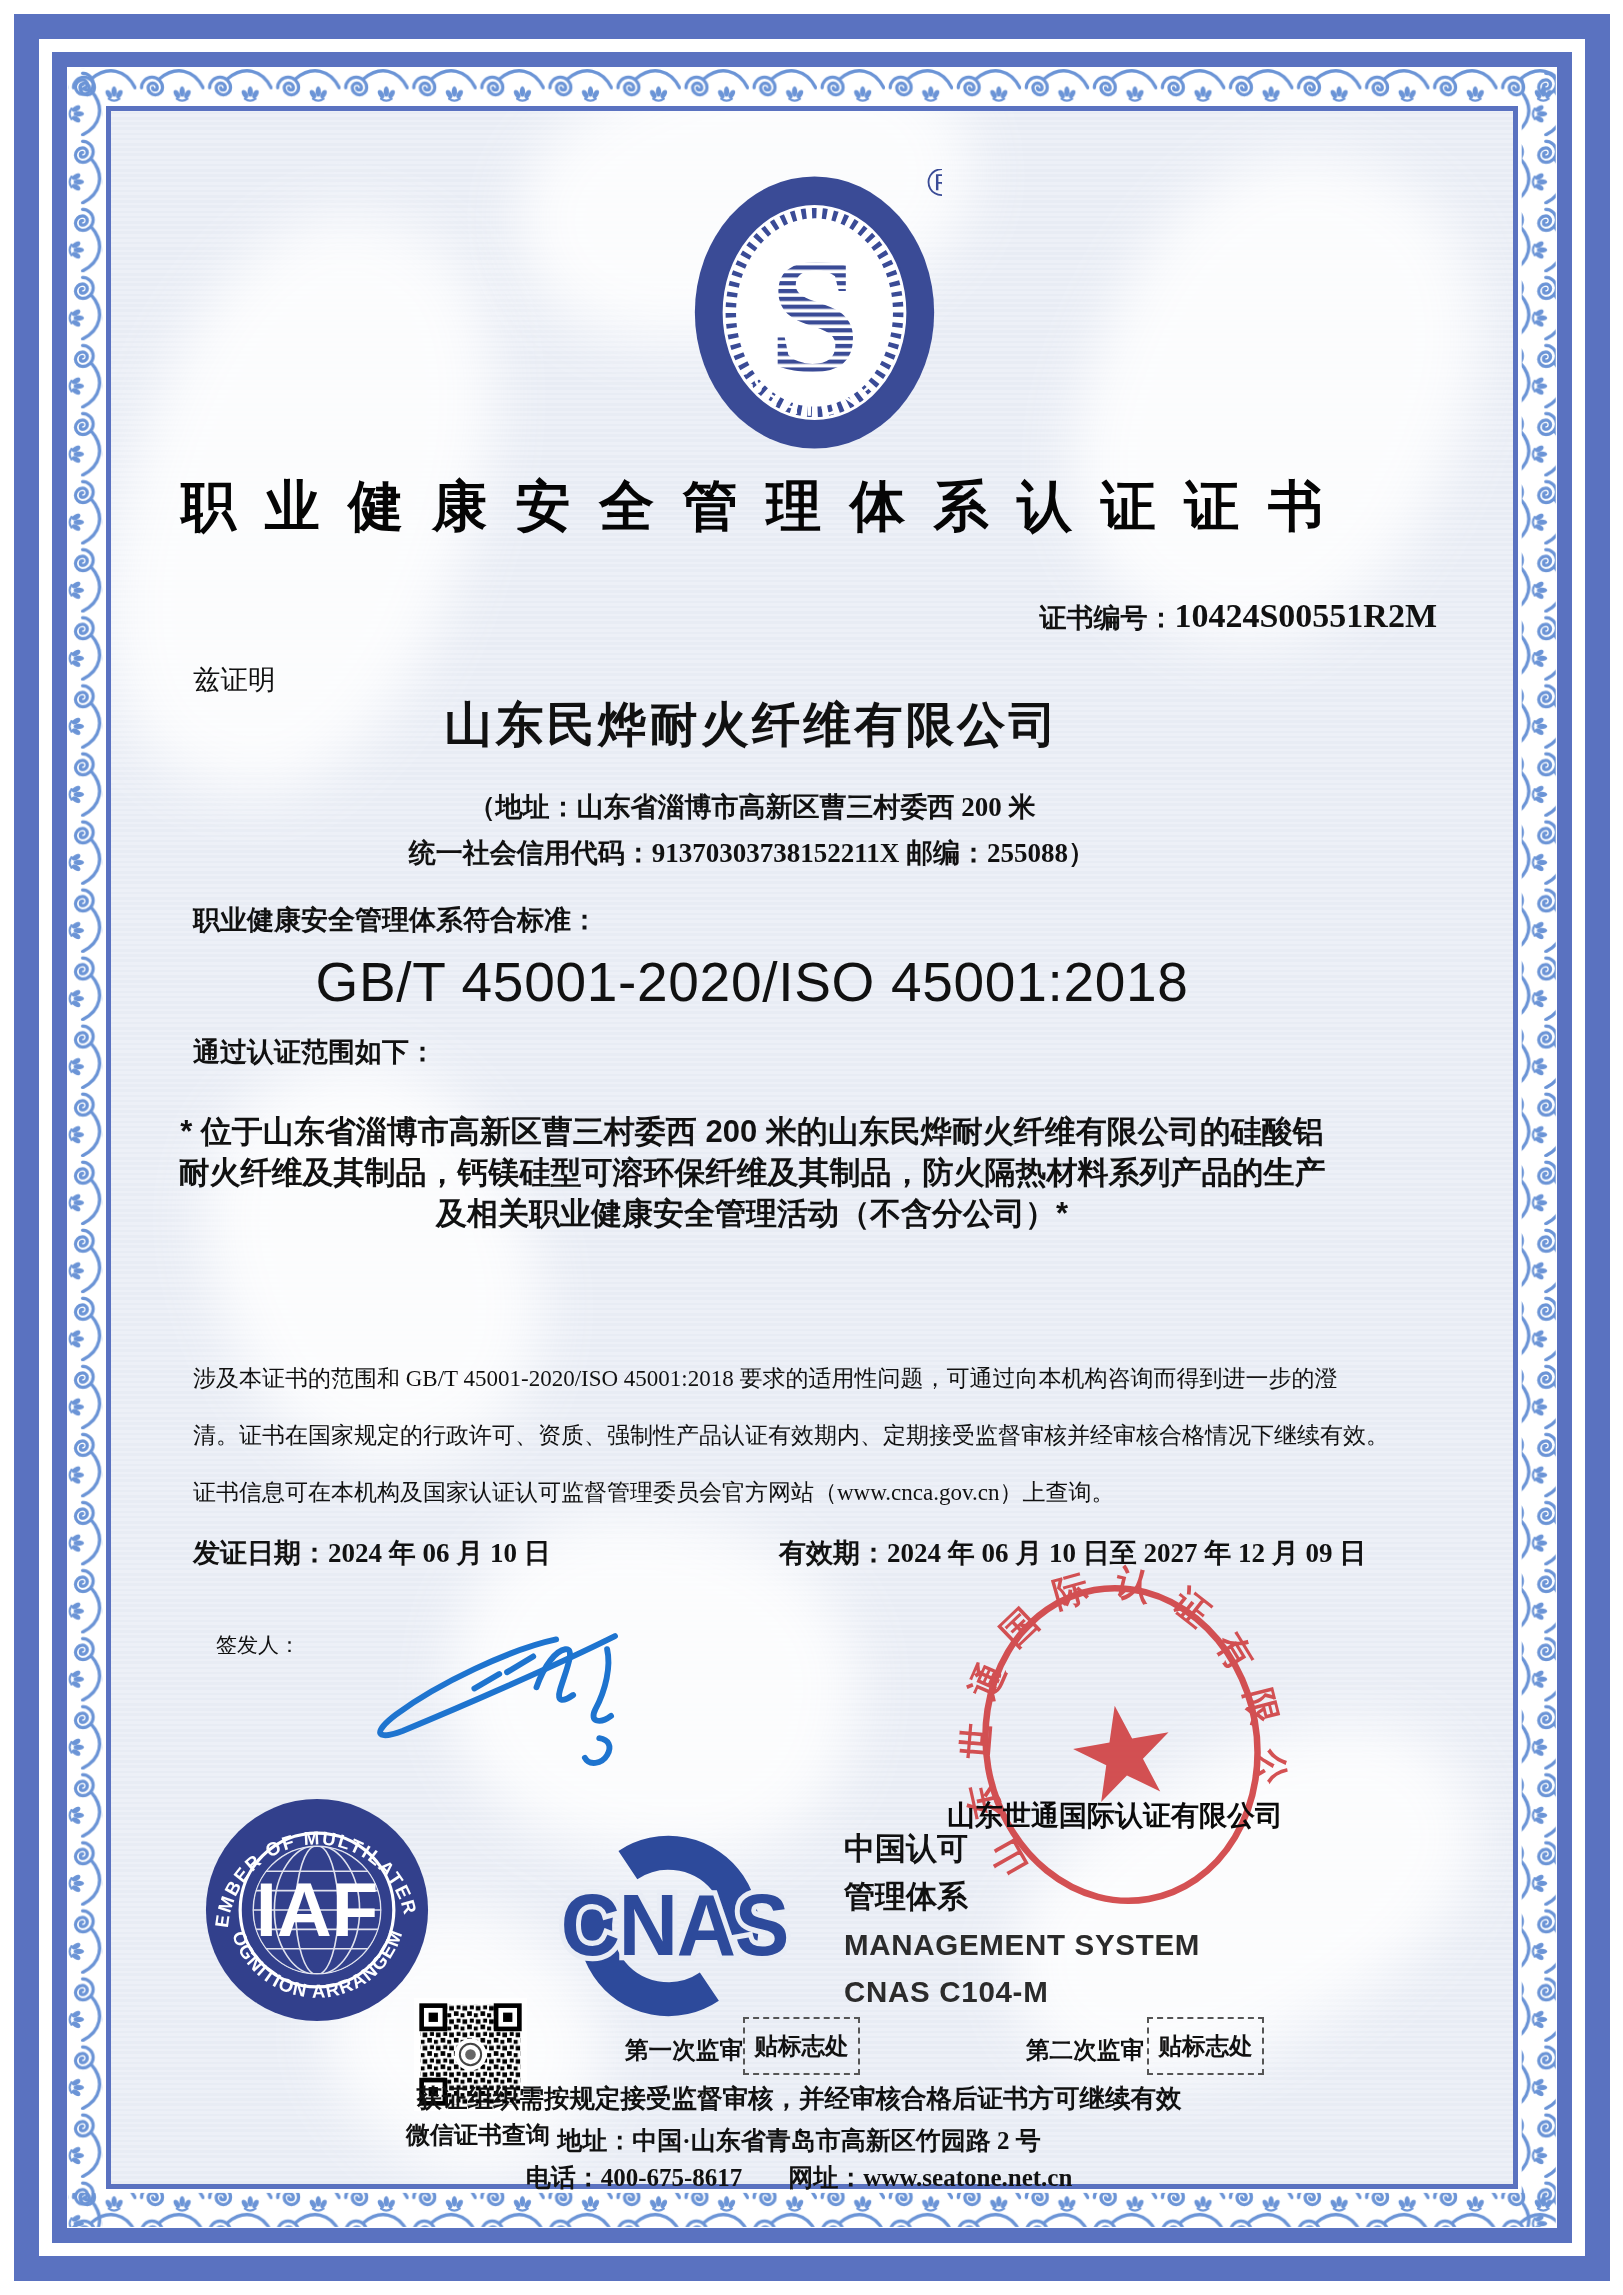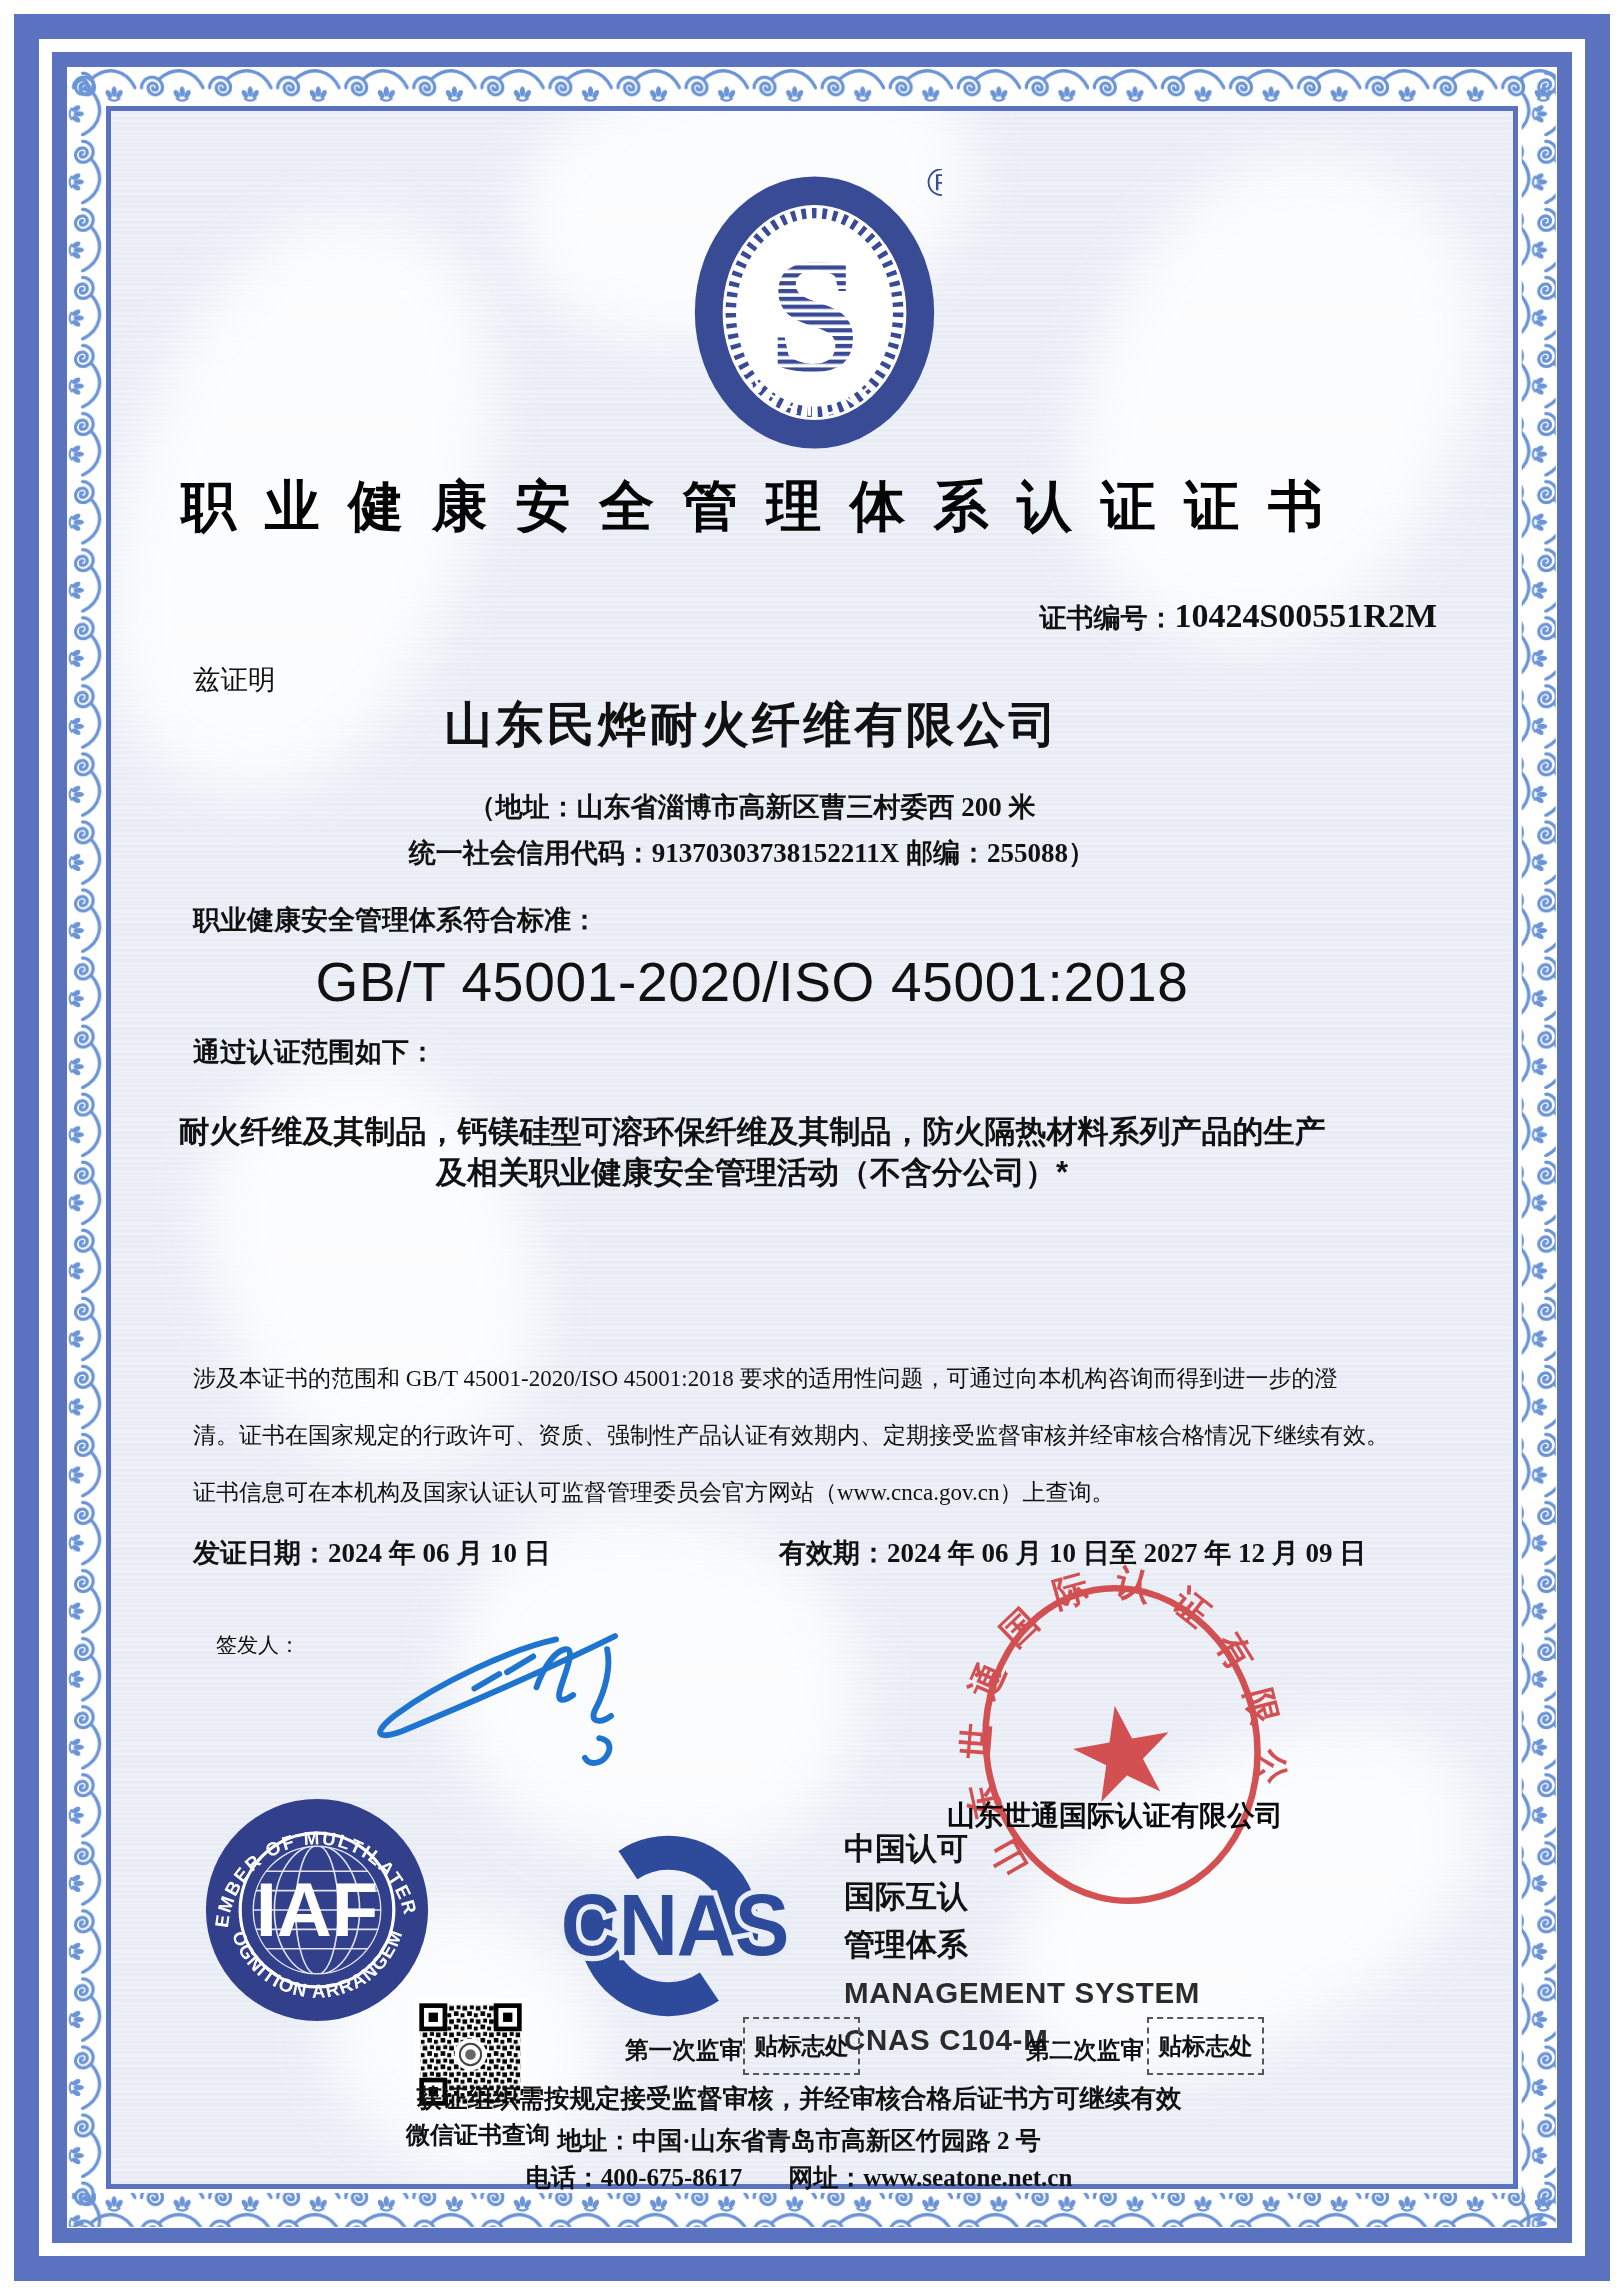--- a/index.html
+++ b/index.html
@@ -123,20 +123,21 @@
 <div class="abs certify">兹证明</div>
 <div class="abs center company">山东民烨耐火纤维有限公司</div>
 <div class="abs center addr1">（地址：山东省淄博市高新区曹三村委西 200 米</div>
 <div class="abs center addr2">统一社会信用代码：91370303738152211X 邮编：255088）</div>
 
 <div class="abs stdlabel">职业健康安全管理体系符合标准：</div>
 <div class="abs center standard">GB/T 45001-2020/ISO 45001:2018</div>
 
 <div class="abs scopelabel">通过认证范围如下：</div>
 <div class="abs center scope">
+  <div>* 位于山东省淄博市高新区曹三村委西 200 米的山东民烨耐火纤维有限公司的硅酸铝</div>
   <div>耐火纤维及其制品，钙镁硅型可溶环保纤维及其制品，防火隔热材料系列产品的生产</div>
   <div>及相关职业健康安全管理活动（不含分公司）*</div>
 </div>
 
 <div class="abs disclaimer">
   <div>涉及本证书的范围和 GB/T 45001-2020/ISO 45001:2018 要求的适用性问题，可通过向本机构咨询而得到进一步的澄</div>
   <div>清。证书在国家规定的行政许可、资质、强制性产品认证有效期内、定期接受监督审核并经审核合格情况下继续有效。</div>
   <div>证书信息可在本机构及国家认证认可监督管理委员会官方网站（www.cnca.gov.cn）上查询。</div>
 </div>
 
@@ -207,21 +208,20 @@
   </text>
 </svg>
 
 <svg class="abs" style="left:541px;top:1818px" width="281" height="216" viewBox="0 0 430 330">
   <circle cx="195" cy="165" r="112" fill="none" stroke="#2d4a9b" stroke-width="52" stroke-dasharray="270 82" transform="rotate(56 195 165)"></circle>
   <text x="215" y="210" text-anchor="middle" font-size="132" font-weight="bold" fill="#2d4a9b" stroke="#e9edf5" stroke-width="16" style="paint-order:stroke" transform="scale(0.95 1)" letter-spacing="-2">CNAS</text>
 </svg>
 
 <div class="abs cnasblock">
   <div class="zh">中国认可</div>
-  <div class="zh">国际互认</div>
   <div class="zh">管理体系</div>
   <div class="en">MANAGEMENT SYSTEM</div>
   <div class="en">CNAS C104-M</div>
 </div>
 
 <svg class="abs" style="left:414px;top:1998px" width="113" height="113" viewBox="0 0 170 170">
   <defs>
     <pattern id="qrp" width="20" height="20" patternUnits="userSpaceOnUse">
       <rect x="0" y="0" width="7" height="7" fill="#000"></rect>
       <rect x="10" y="3" width="6" height="6" fill="#000"></rect>

